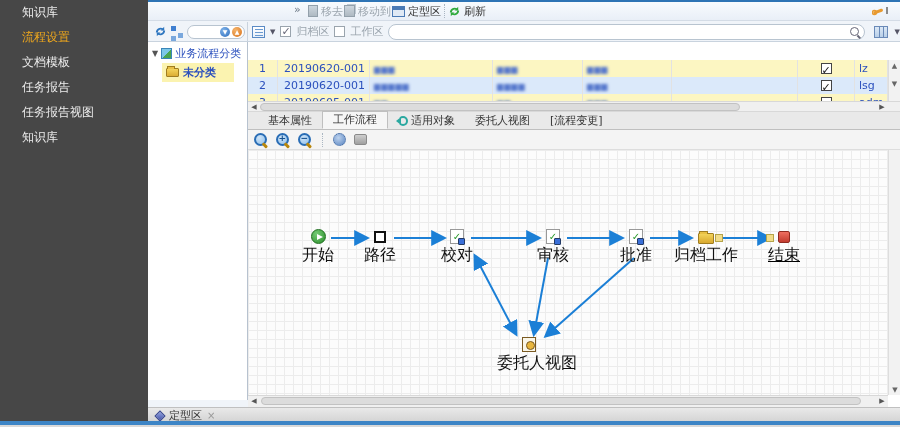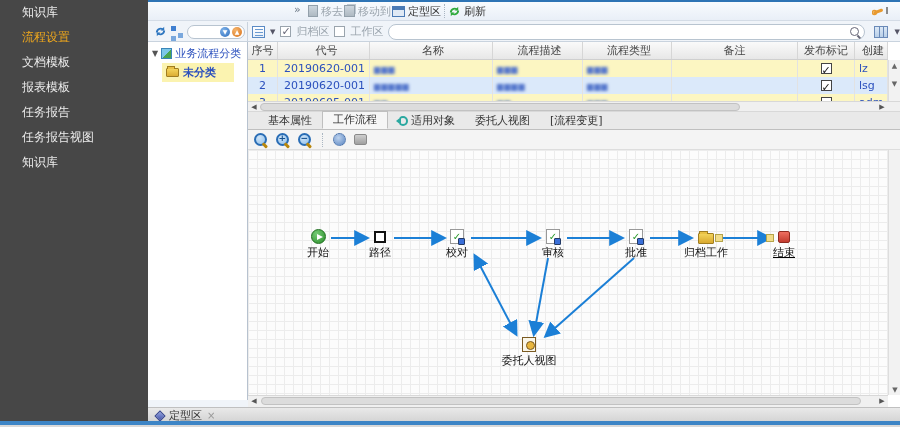--- a/index.html
+++ b/index.html
@@ -105,21 +105,21 @@
   .mag b { position:absolute; left:2.5px; top:0px; color:#14508f; font-size:9px; font-weight:bold; }
   .ic-gear { width:13px; height:13px; border-radius:50%; background:radial-gradient(circle at 40% 35%,#bcd2ee,#5b85c0); border:1px dotted #3a5f95; cursor:pointer; }
   .ic-bubble { width:13px; height:11px; background:linear-gradient(#cfcfcf,#9f9f9f); border:1px solid #8a8a8a; border-radius:2px; cursor:pointer; }
 
   
   .canvas { position:absolute; left:0; top:108px; width:640px; height:245px; background-color:#fcfcfc;
     background-image:linear-gradient(#ececec 1px,transparent 1px),linear-gradient(90deg,#ececec 1px,transparent 1px);
     background-size:9px 9px; overflow:hidden; }
   .canvas svg { position:absolute; left:0; top:0; }
   .node { position:absolute; width:64px; margin-left:-32px; text-align:center; cursor:pointer; }
-  .nlabel { font-size:11px; color:#111; margin-top:1px; white-space:nowrap; }
+  .nlabel { font-size:16px; color:#111; margin-top:1px; white-space:nowrap; }
   .ic-start { display:block; width:15px; height:15px; border-radius:50%; background:radial-gradient(circle at 35% 30%,#74ca74,#2c8f2c); border:1px solid #1e6e1e; margin:0 auto; position:relative; }
   .ic-start::after { content:""; position:absolute; left:5px; top:3.5px; border-left:6px solid #fff; border-top:3.5px solid transparent; border-bottom:3.5px solid transparent; }
   .ic-step { display:block; width:12px; height:12px; border:2px solid #111; background:#fff; margin:2px auto; }
   .ic-task { display:block; width:14px; height:15px; background:#fff; border:1px solid #999; margin:0 auto; font-size:10px; line-height:13px; color:#2a9a2a; font-weight:bold; position:relative; }
   .ic-task i { position:absolute; right:-2px; bottom:-2px; width:7px; height:7px; background:#3a6fd8; border:1px solid #223a66; border-radius:1px; }
   .ic-folder { display:block; width:16px; height:11px; background:linear-gradient(#f3d35a,#d9a92f); border:1px solid #a07d20; border-radius:1px; margin:4px auto 0; position:relative; }
   .ic-folder::before { content:""; position:absolute; top:-3px; left:0; width:7px; height:2px; background:#e8c044; border:1px solid #a07d20; border-bottom:none; border-radius:1px 1px 0 0; }
   .ic-end { display:block; width:12px; height:12px; background:linear-gradient(#ef6f60,#c23b2e); border:1px solid #8f2a20; border-radius:2px; margin:2px auto; }
   .ic-design { display:block; width:14px; height:15px; background:#faf6e8; border:1px solid #7a5a22; margin:0 auto; position:relative; }
   .ic-design::after { content:""; position:absolute; left:3px; top:3px; width:7px; height:7px; border-radius:50%; background:#e9b63d; border:1px solid #7a5a22; }
@@ -139,21 +139,20 @@
 </style>
 </head>
 <body>
 
 <div id="app">
 
   <div class="sidebar">
     <div class="side-item">知识库</div>
     <div class="side-item active">流程设置</div>
     <div class="side-item">文档模板</div>
-    <div class="side-item">报表模板</div>
     <div class="side-item">任务报告</div>
     <div class="side-item">任务报告视图</div>
     <div class="side-item">知识库</div>
   </div>
 
   <div class="content">
 
     <div class="toolbar1">
       <span class="chevron">»</span>
       <div class="tb-group">
@@ -224,30 +223,20 @@
         <span>业务流程分类</span>
       </div>
       <div class="tree-child">
         <span class="ic-folder-sm"></span>
         <span>未分类</span>
       </div>
     </div>
 
     <div class="right-panel">
 
-      <div class="grid-head">
-        <div class="th c-seq">序号</div>
-        <div class="th c-code">代号</div>
-        <div class="th c-name">名称</div>
-        <div class="th c-desc">流程描述</div>
-        <div class="th c-type">流程类型</div>
-        <div class="th c-note">备注</div>
-        <div class="th c-pub">发布标记</div>
-        <div class="th c-creator">创建</div>
-      </div>
 
       <div class="grid-rows">
         <div class="tr row-yellow">
           <div class="td c-seq link">1</div>
           <div class="td c-code link">20190620-001</div>
           <div class="td c-name"><span class="redacted">▆▆▆</span></div>
           <div class="td c-desc"><span class="redacted">▆▆▆</span></div>
           <div class="td c-type"><span class="redacted">▆▆▆</span></div>
           <div class="td c-note"></div>
           <div class="td c-pub"><span class="pub-check"></span></div>

